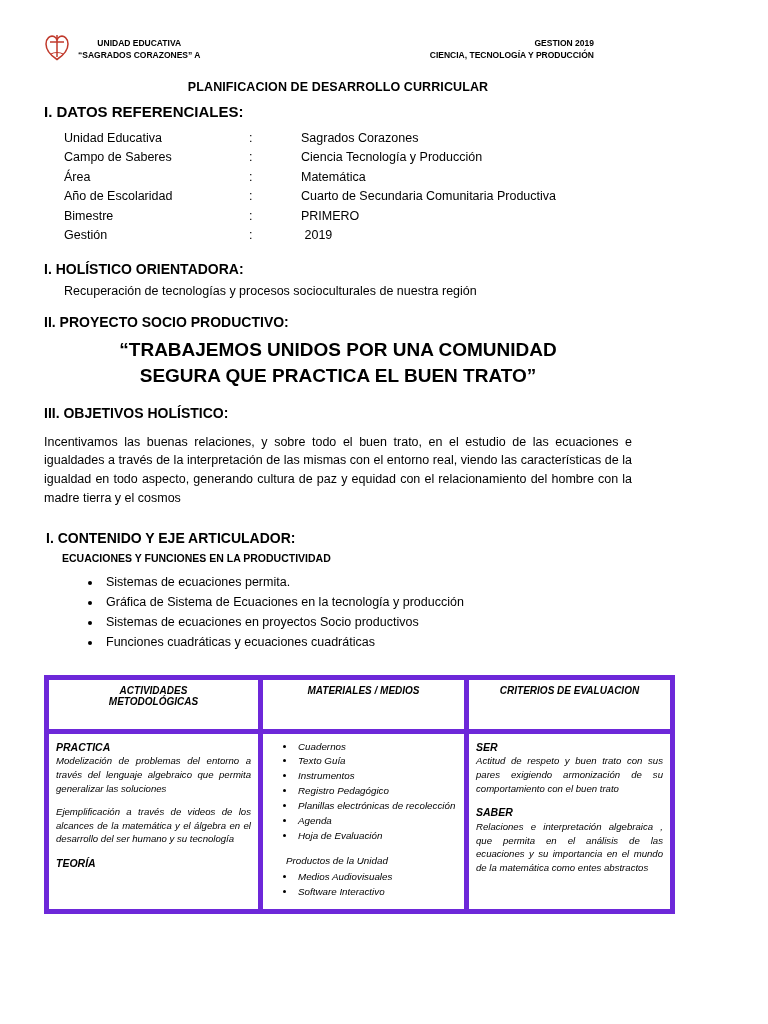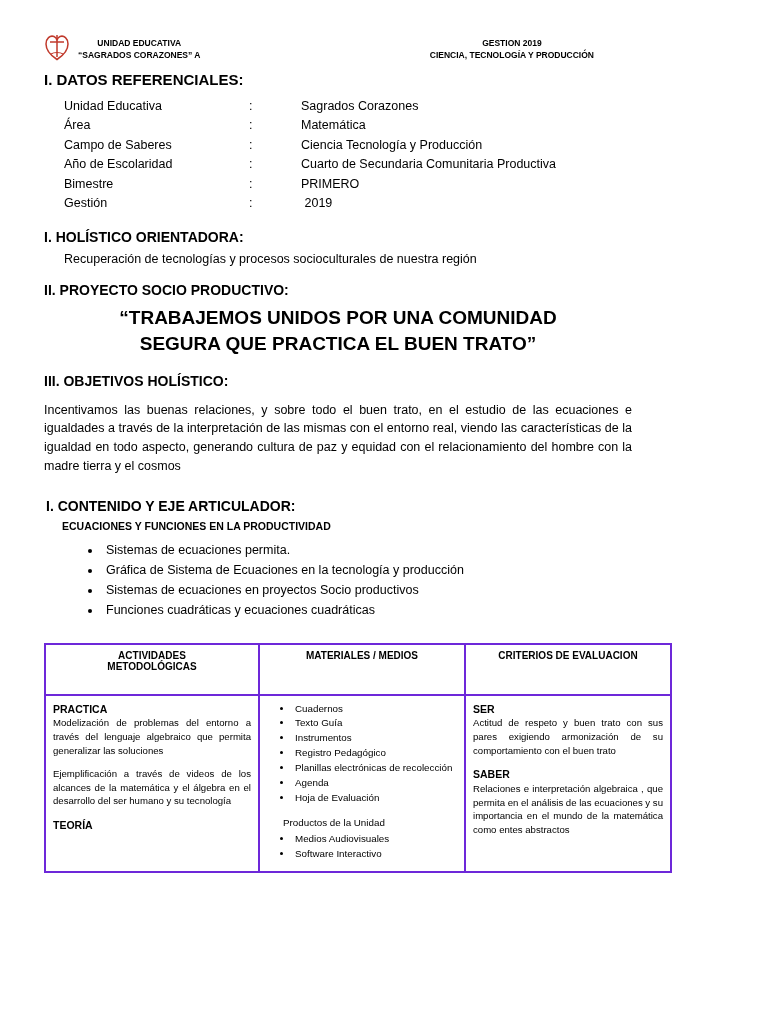--- a/index.html
+++ b/index.html
@@ -41,21 +41,21 @@
     width: 26px;
     height: 30px;
     flex: 0 0 auto;
     margin-top: -2px;
   }
   .header-left-text {
     padding-top: 3px;
     text-align: center;
   }
   .header-right {
-    text-align: center;
+    text-align: right;
     padding-top: 3px;
     margin-right: 38px;
   }
 
   
   .main-title {
     text-align: center;
     font-size: 12.5px;
     font-weight: bold;
     margin-top: 18px;
@@ -129,22 +129,23 @@
   ul.bullets li { padding-left: 4px; }
 
   
   table.grid {
     margin-top: 22px;
     border-collapse: collapse;
     width: 626px;
     table-layout: fixed;
   }
   table.grid th, table.grid td {
-    border: 2px solid #6d28d9;
+    border: 5px solid #6d28d9;
     vertical-align: top;
+    font-style: italic;
   }
   table.grid th {
     font-size: 10px;
     font-weight: bold;
     padding: 5px 6px 22px 6px;
     text-align: center;
   }
   table.grid th.left-head {
     text-align: center;
   }
@@ -195,39 +196,40 @@
         <div>UNIDAD EDUCATIVA</div>
         <div>“SAGRADOS CORAZONES” A</div>
       </div>
     </div>
     <div class="header-right">
       <div>GESTION 2019</div>
       <div>CIENCIA, TECNOLOGÍA Y PRODUCCIÓN</div>
     </div>
   </div>
 
+  <div class="main-title">PLANIFICACION DE DESARROLLO CURRICULAR</div>
 
   <div class="section-label">I. DATOS REFERENCIALES:</div>
 
   <table class="ref-table">
     <tbody>
       <tr>
         <td class="ref-label">Unidad Educativa</td>
         <td class="ref-colon">:</td>
         <td>Sagrados Corazones</td>
       </tr>
       <tr>
+        <td class="ref-label">Campo de Saberes</td>
+        <td class="ref-colon">:</td>
+        <td>Ciencia Tecnología y Producción</td>
+      </tr>
+      <tr>
         <td class="ref-label">Área</td>
         <td class="ref-colon">:</td>
         <td>Matemática</td>
-      </tr>
-      <tr>
-        <td class="ref-label">Campo de Saberes</td>
-        <td class="ref-colon">:</td>
-        <td>Ciencia Tecnología y Producción</td>
       </tr>
       <tr>
         <td class="ref-label">Año de Escolaridad</td>
         <td class="ref-colon">:</td>
         <td>Cuarto de Secundaria Comunitaria Productiva</td>
       </tr>
       <tr>
         <td class="ref-label">Bimestre</td>
         <td class="ref-colon">:</td>
         <td>PRIMERO</td>

